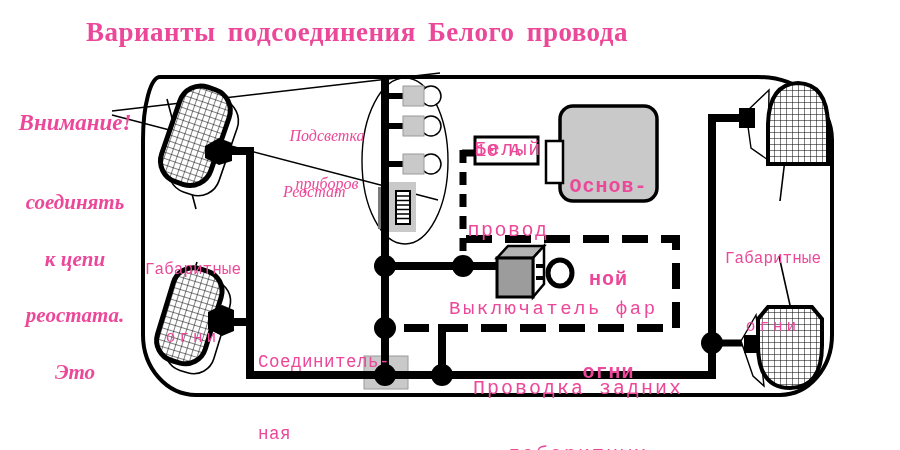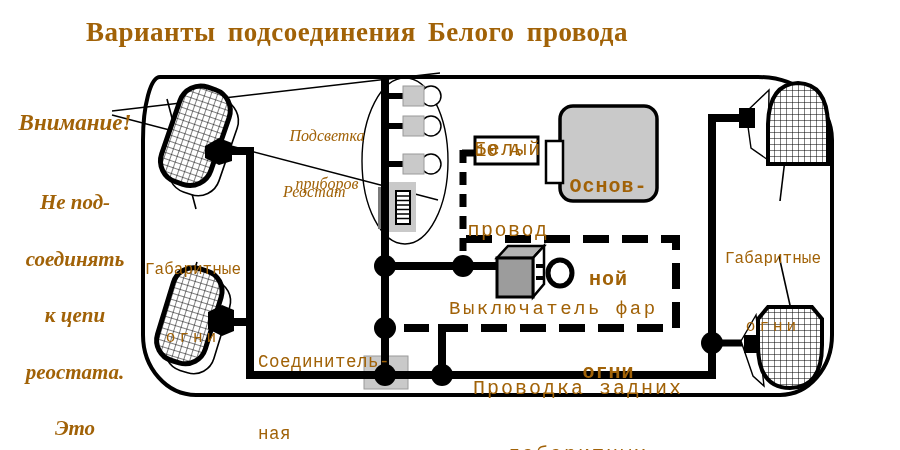--- a/index.html
+++ b/index.html
@@ -1,17 +1,17 @@
 <!DOCTYPE html>
 <html><head>
 <meta charset="utf-8">
 <style>
   html,body{margin:0;padding:0;background:#fff;}
   .stage{position:relative;width:900px;height:450px;background:#fff;overflow:hidden;
-         font-family:"Liberation Sans",sans-serif;color:#a16207;}
+         font-family:"Liberation Sans",sans-serif;color:#ec4899;}
   .stage svg{position:absolute;left:0;top:0;}
   .txt{position:absolute;white-space:pre;}
   .title{left:86px;top:17px;font-family:"Liberation Serif",serif;font-weight:bold;
          font-size:27px;letter-spacing:.5px;word-spacing:5px;}
   .warning{left:0;top:74px;width:150px;text-align:center;
            font-family:"Liberation Serif",serif;font-style:italic;font-weight:bold;}
   .warning .head{font-size:23px;margin-bottom:20px;}
   .warning .wline{font-size:21px;line-height:20.6px;}
   .ital{font-family:"Liberation Serif",serif;font-style:italic;font-size:16px;line-height:16px;text-align:center;}
   .mono{font-family:"Liberation Mono","DejaVu Sans Mono",monospace;}
@@ -128,21 +128,20 @@
       <circle cx="385" cy="375" r="11"></circle>
       <circle cx="442" cy="375" r="11"></circle>
       <circle cx="712" cy="343" r="11"></circle>
     </g>
   </svg>
 
   <div class="txt title">Варианты подсоединения Белого провода</div>
 
   <div class="txt warning">
     <div class="head">Внимание!</div>
-    <div class="wline">Не под-</div>
     <div class="wline">соединять</div>
     <div class="wline">к цепи</div>
     <div class="wline">реостата.</div>
     <div class="wline">Это</div>
     
     
     
     
     
     

